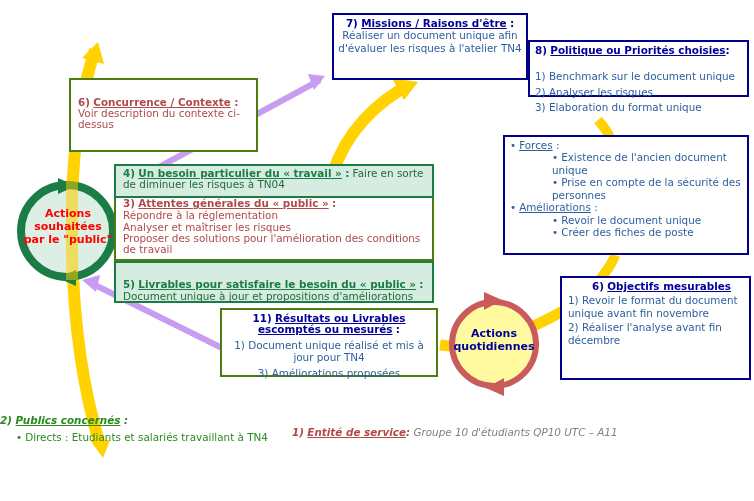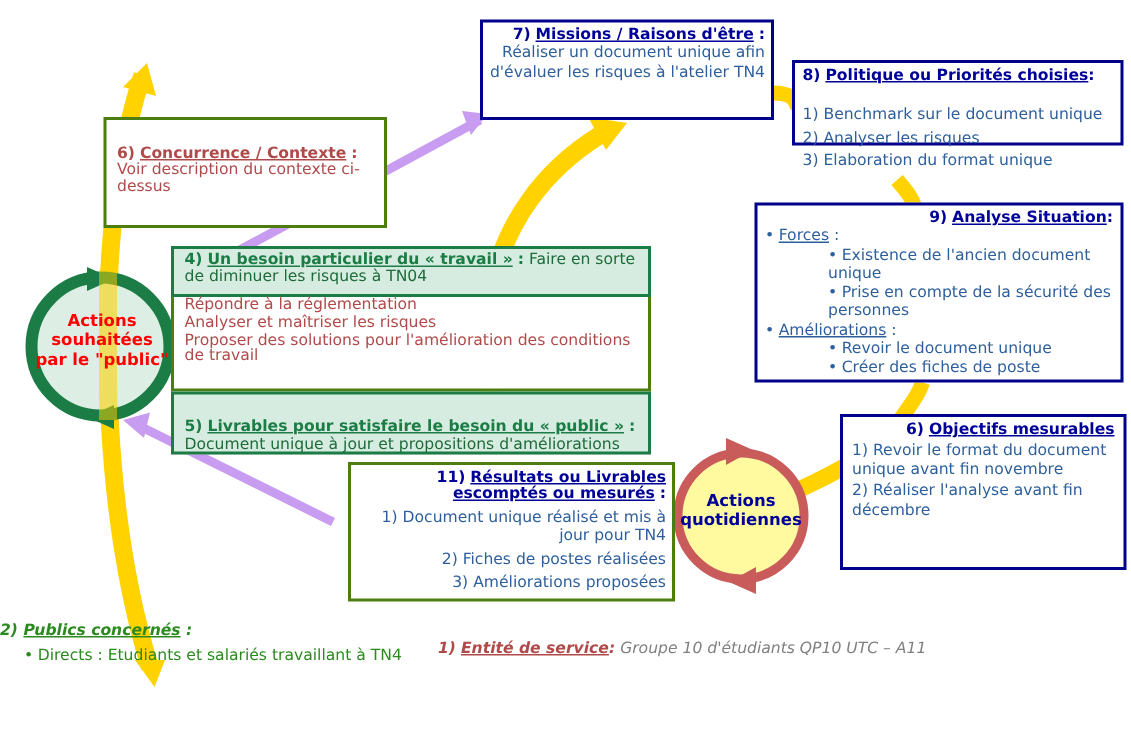--- a/index.html
+++ b/index.html
@@ -7,21 +7,21 @@
          font-family:"DejaVu Sans", "Liberation Sans", sans-serif; font-size:10.4px; line-height:1.2; }
   svg.bg { position:absolute; left:0; top:0; width:754px; height:501px; }
   .box { position:absolute; box-sizing:border-box; background:#fff; }
   .navy { border:2px solid #00008b; color:#2e5f9c; }
   .navy .ttl { color:#000099; font-weight:bold; }
   .pink { border:2px solid #4d7c0f; color:#b04a4a; }
   .pink .ttl { color:#b04a4a; font-weight:bold; }
   .green { border:2px solid #1b7d45; background:#d7ece0; color:#1e6b3a; }
   .green .ttl { color:#1b7d45; font-weight:bold; }
   .u { text-decoration:underline; }
-  .center { text-align:right; }
+  .center { text-align:center;margin-left:12px; }
   p { margin:0; }
   ul { margin:0; padding:0; list-style:none; }
   .dot::before { content:"•"; margin-right:3px; }
   .circle-label { position:absolute; text-align:center; font-weight:bold; }
 </style>
 </head>
 <body>
 
 <svg class="bg" viewBox="0 0 754 501">
 
@@ -72,21 +72,20 @@
 </div>
 
 <div class="box navy" style="left:528px; top:40px; width:221px; height:57px; padding:2px 5px;">
   <p><span class="ttl">8)</span> <span class="ttl u">Politique ou Priorités choisies</span><span class="ttl">:</span></p>
   <p style="margin-top:14px;">1) Benchmark sur le document unique</p>
   <p style="margin-top:3px;">2) Analyser les risques</p>
   <p style="margin-top:3px;">3) Elaboration du format unique</p>
 </div>
 
 <div class="box navy" style="left:503px; top:135px; width:246px; height:120px; padding:2px 5px;">
-  <p class="center"><span class="ttl">9)</span> <span class="ttl u">Analyse Situation</span><span class="ttl">:</span></p>
   <p class="dot"><span class="u">Forces</span> <span>:</span></p>
   <ul style="padding-left:42px;">
     <li class="dot">Existence de l'ancien document unique</li>
     <li class="dot">Prise en compte de la sécurité des personnes</li>
   </ul>
   <p class="dot"><span class="u">Améliorations</span> <span>:</span></p>
   <ul style="padding-left:42px;">
     <li class="dot">Revoir le document unique</li>
     <li class="dot">Créer des fiches de poste</li>
   </ul>
@@ -101,33 +100,33 @@
 <div class="box pink" style="left:69px; top:78px; width:189px; height:74px; padding:16px 7px 2px 7px;">
   <p><span class="ttl">6)</span> <span class="ttl u">Concurrence / Contexte</span> <span class="ttl">:</span></p>
   <p style="line-height:1.05;">Voir description du contexte ci-dessus</p>
 </div>
 
 <div class="box green" style="left:114px; top:164px; width:320px; height:34px; padding:2px 7px; line-height:1.1;">
   <span class="ttl">4)</span> <span class="ttl u">Un besoin particulier du « travail »</span> <span class="ttl">:</span> <span>Faire en sorte de diminuer les risques à TN04</span>
 </div>
 
 <div class="box pink" style="left:114px; top:198px; width:320px; height:63px; padding:0 7px; line-height:1.13; border-top:none;">
+  <p><span class="ttl">3)</span> <span class="ttl u">Attentes générales du « public »</span> <span class="ttl">:</span></p>
   <p>Répondre à la réglementation</p>
   <p>Analyser et maîtriser les risques</p>
   <p style="line-height:1.0;">Proposer des solutions pour l'amélioration des conditions de travail</p>
 </div>
 
 <div class="box green" style="left:114px; top:261px; width:320px; height:42px; padding:16px 7px; line-height:1.12;">
   <span class="ttl">5)</span> <span class="ttl u">Livrables pour satisfaire le besoin du « public »</span> <span class="ttl">:</span> <span>Document unique à jour et propositions d'améliorations</span>
 </div>
 
-<div class="box pink center" style="left:232px; top:308px; width:218px; height:93px; padding:3px 4px; color:#2e5f9c;">
+<div class="box pink center" style="left:208px; top:308px; width:218px; height:69px; padding:3px 4px; color:#2e5f9c;">
   <p style="line-height:1.1;"><span class="ttl" style="color:#000099;">11)</span> <span class="ttl u" style="color:#000099;">Résultats ou Livrables escomptés ou mesurés</span> <span class="ttl" style="color:#000099;">:</span></p>
   <p style="margin-top:3px;">1)  Document unique réalisé et mis à jour pour TN4</p>
-  <p style="margin-top:3px;">2)  Fiches de postes réalisées</p>
   <p style="margin-top:3px;">3)  Améliorations proposées</p>
 </div>
 
 <div class="box" style="left:0; top:414px; width:270px; height:86px; background:transparent; color:#2a8a1e;">
   <p style="font-style:italic; font-weight:bold;"><span>2)</span> <span class="u">Publics concernés</span> <span>:</span></p>
   <ul style="padding-left:16px;">
     <li class="dot" style="margin-top:3px; line-height:1.6;">Directs : Etudiants et salariés travaillant à TN4</li>
   </ul>
 </div>
 

